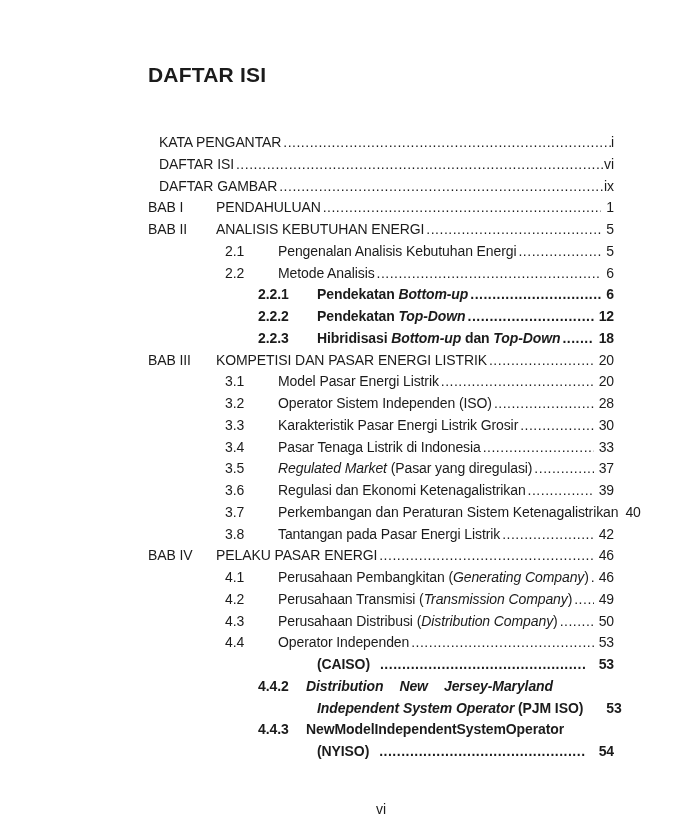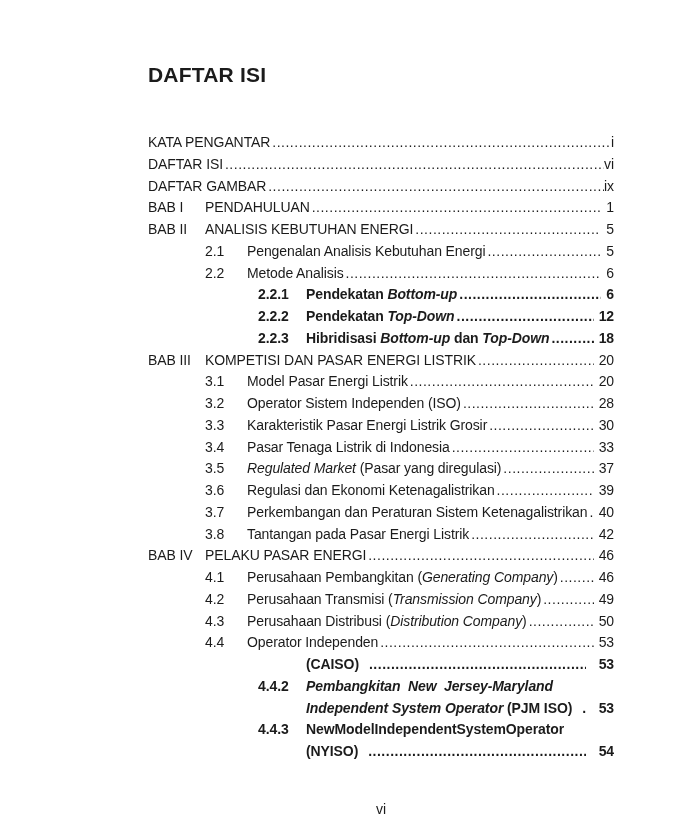--- a/index.html
+++ b/index.html
@@ -3,25 +3,25 @@
 <meta charset="utf-8">
 <style>
   html,body{margin:0;padding:0;}
   body{background:#ffffff;font-family:"Liberation Sans","DejaVu Sans",sans-serif;color:#1b1b1b;}
   .page{position:relative;width:689px;height:832px;background:#ffffff;overflow:hidden;}
   .doc-title{position:absolute;left:148px;top:63px;font-size:21px;font-weight:700;letter-spacing:0.2px;}
   .toc{position:absolute;left:148px;top:132px;width:466px;}
   .row{display:flex;align-items:baseline;height:21.75px;line-height:21.75px;font-size:14px;letter-spacing:-0.1px;white-space:pre;}
   .col-label{flex:0 0 57px;}
   .lvl1{padding-left:57px;}
-  .lvl1 .col-label{flex:0 0 42px;}
+  .lvl1 .col-label{flex:0 0 42px;margin-left:20px;}
   .lvl2{padding-left:110px;font-weight:bold;}
   .lvl2 .col-label{flex:0 0 48px;}
   .row.cont{padding-left:158px;gap:8px;}
-  .title{flex:0 0 auto;}
+  .title{flex:0 0 auto;margin-left:11px;}
   .jline{display:flex;justify-content:space-between;width:247px;flex:0 0 247px;}
   .it{font-style:italic;}
   .dots{flex:1 1 auto;min-width:0;overflow:hidden;letter-spacing:0.5px;padding-left:2px;}
   .pnum{flex:0 0 auto;}
   .pnum.gap{padding-left:5px;}
   .footer{position:absolute;left:148px;top:801px;width:466px;text-align:center;font-size:14px;}
 </style>
 </head>
 <body>
 
@@ -46,19 +46,19 @@
       <div class="row lvl1"><span class="col-label">3.5</span><span class="title"><span class="it">Regulated Market</span><span> (Pasar yang diregulasi)</span></span><span class="dots">....................................................................................................................................................................................................................................................................</span><span class="pnum gap">37</span></div>
       <div class="row lvl1"><span class="col-label">3.6</span><span class="title"><span>Regulasi dan Ekonomi Ketenagalistrikan</span></span><span class="dots">....................................................................................................................................................................................................................................................................</span><span class="pnum gap">39</span></div>
       <div class="row lvl1"><span class="col-label">3.7</span><span class="title"><span>Perkembangan dan Peraturan Sistem Ketenagalistrikan</span></span><span class="dots">....................................................................................................................................................................................................................................................................</span><span class="pnum gap">40</span></div>
       <div class="row lvl1"><span class="col-label">3.8</span><span class="title"><span>Tantangan pada Pasar Energi Listrik</span></span><span class="dots">....................................................................................................................................................................................................................................................................</span><span class="pnum gap">42</span></div>
       <div class="row lvl0"><span class="col-label">BAB IV</span><span class="title"><span>PELAKU PASAR ENERGI</span></span><span class="dots">....................................................................................................................................................................................................................................................................</span><span class="pnum gap">46</span></div>
       <div class="row lvl1"><span class="col-label">4.1</span><span class="title"><span>Perusahaan Pembangkitan (</span><span class="it">Generating Company</span><span>)</span></span><span class="dots">....................................................................................................................................................................................................................................................................</span><span class="pnum gap">46</span></div>
       <div class="row lvl1"><span class="col-label">4.2</span><span class="title"><span>Perusahaan Transmisi (</span><span class="it">Transmission Company</span><span>)</span></span><span class="dots">....................................................................................................................................................................................................................................................................</span><span class="pnum gap">49</span></div>
       <div class="row lvl1"><span class="col-label">4.3</span><span class="title"><span>Perusahaan Distribusi (</span><span class="it">Distribution Company</span><span>)</span></span><span class="dots">....................................................................................................................................................................................................................................................................</span><span class="pnum gap">50</span></div>
       <div class="row lvl1"><span class="col-label">4.4</span><span class="title"><span>Operator Independen</span></span><span class="dots">....................................................................................................................................................................................................................................................................</span><span class="pnum gap">53</span></div>
       <div class="row lvl2 cont"><span class="title"><span>(CAISO)</span></span><span class="dots">....................................................................................................................................................................................................................................................................</span><span class="pnum gap">53</span></div>
-      <div class="row lvl2"><span class="col-label">4.4.2</span><span class="jline"><span class="it">Pembangkitan</span><span class="it">New</span><span class="it">Jersey-Maryland</span></span></div>
+      <div class="row lvl2"><span class="col-label">4.4.2</span><span class="jline"><span class="it">Distribution</span><span class="it">New</span><span class="it">Jersey-Maryland</span></span></div>
       <div class="row lvl2 cont"><span class="title"><span class="it">Independent System Operator</span><span> (PJM ISO)</span></span><span class="dots">....................................................................................................................................................................................................................................................................</span><span class="pnum gap">53</span></div>
       <div class="row lvl2"><span class="col-label">4.4.3</span><span class="jline"><span>New</span><span>Model</span><span>Independent</span><span>System</span><span>Operator</span></span></div>
       <div class="row lvl2 cont"><span class="title"><span>(NYISO)</span></span><span class="dots">....................................................................................................................................................................................................................................................................</span><span class="pnum gap">54</span></div>
     </div>
   <div class="footer">vi</div>
 </div>
 
 </body></html>

